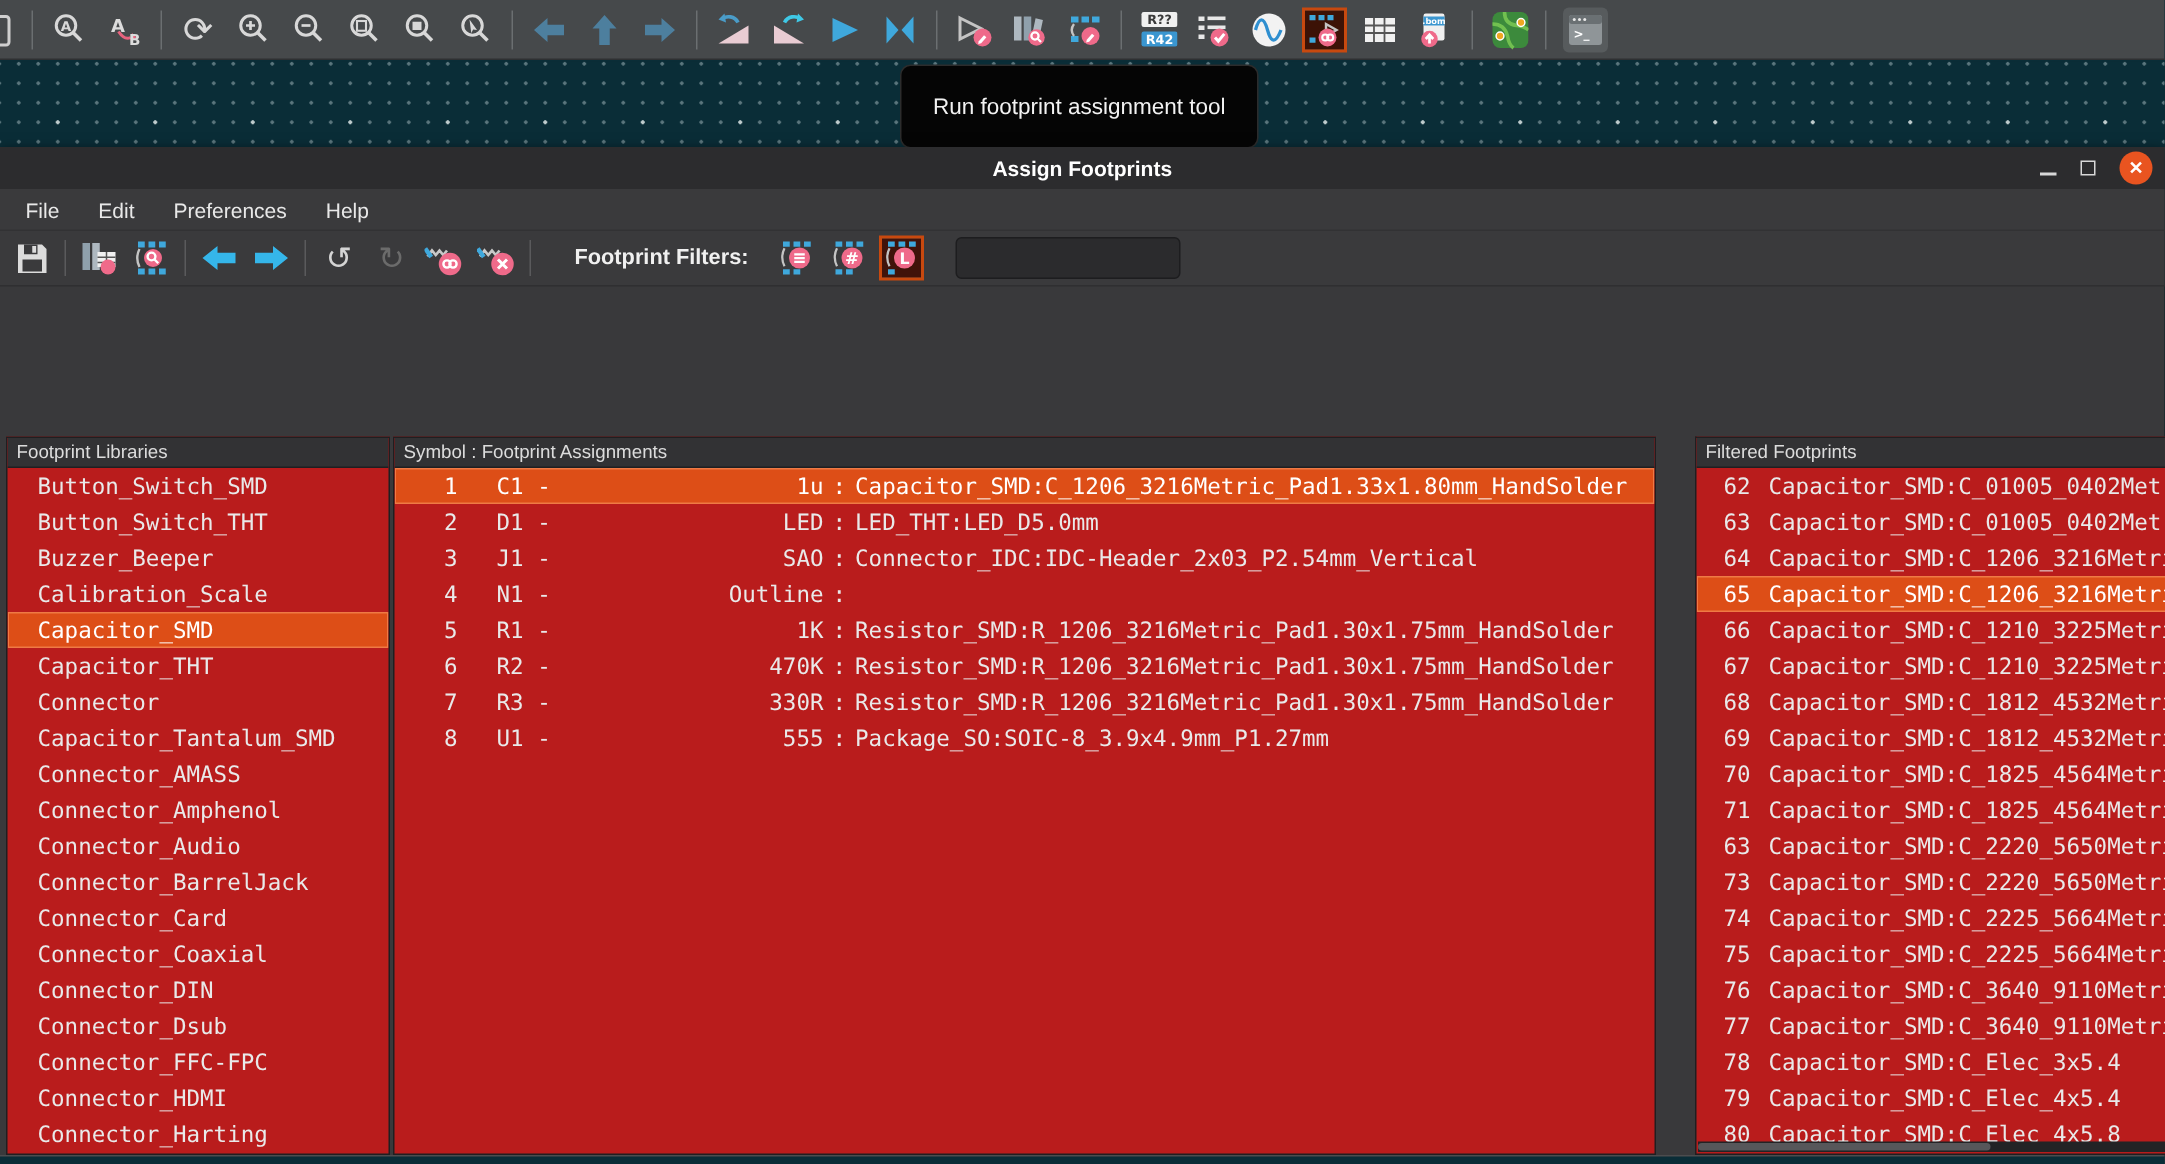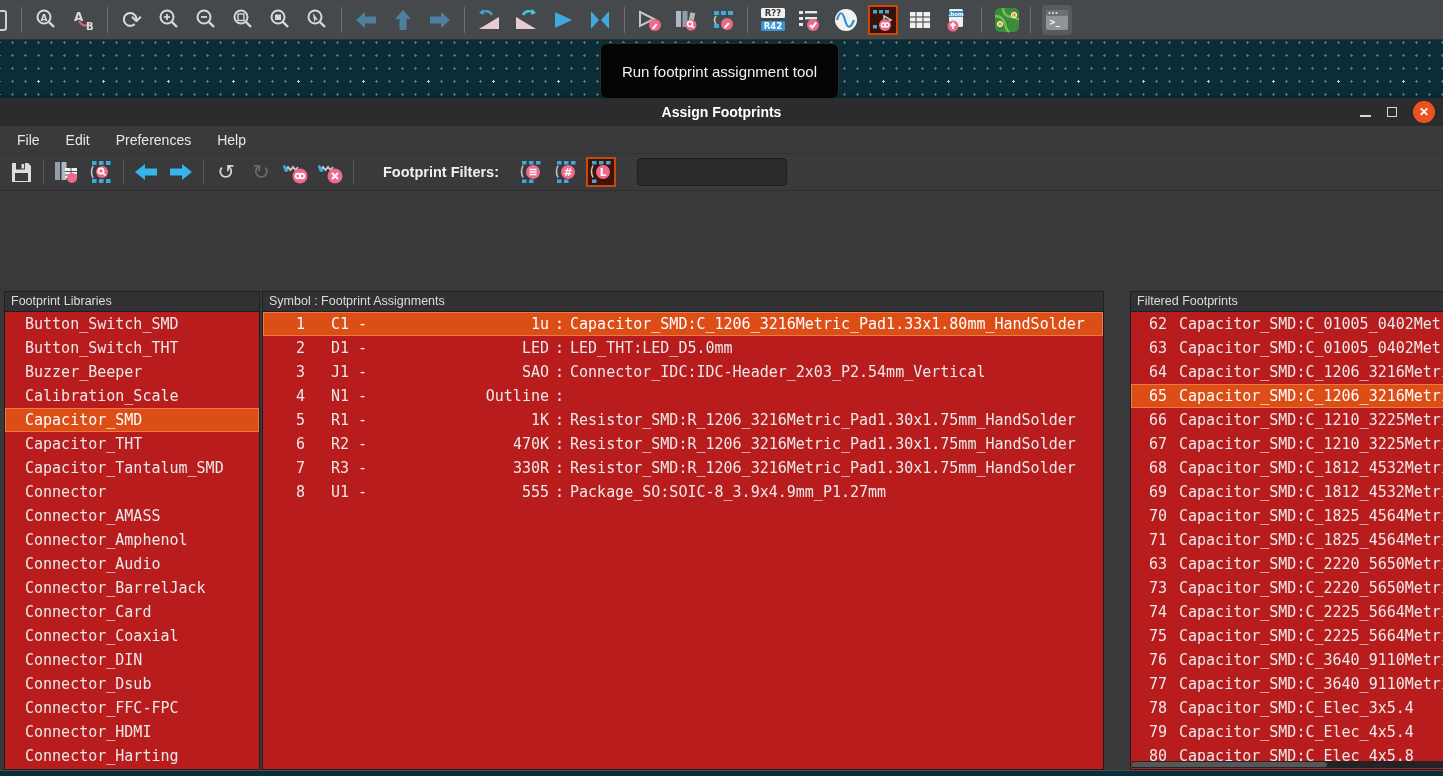--- a/index.html
+++ b/index.html
@@ -450,22 +450,22 @@
   <div class="main">
     <div class="panel panel-left">
       <div class="panel-header">Footprint Libraries</div>
       <div class="list" id="lib-list">
           <div class="lrow">Button_Switch_SMD</div>
           <div class="lrow">Button_Switch_THT</div>
           <div class="lrow">Buzzer_Beeper</div>
           <div class="lrow">Calibration_Scale</div>
           <div class="lrow selected">Capacitor_SMD</div>
           <div class="lrow">Capacitor_THT</div>
+          <div class="lrow">Connector</div>
           <div class="lrow">Capacitor_Tantalum_SMD</div>
-          <div class="lrow">Connector</div>
           <div class="lrow">Connector_AMASS</div>
           <div class="lrow">Connector_Amphenol</div>
           <div class="lrow">Connector_Audio</div>
           <div class="lrow">Connector_BarrelJack</div>
           <div class="lrow">Connector_Card</div>
           <div class="lrow">Connector_Coaxial</div>
           <div class="lrow">Connector_DIN</div>
           <div class="lrow">Connector_Dsub</div>
           <div class="lrow">Connector_FFC-FPC</div>
           <div class="lrow">Connector_HDMI</div>

